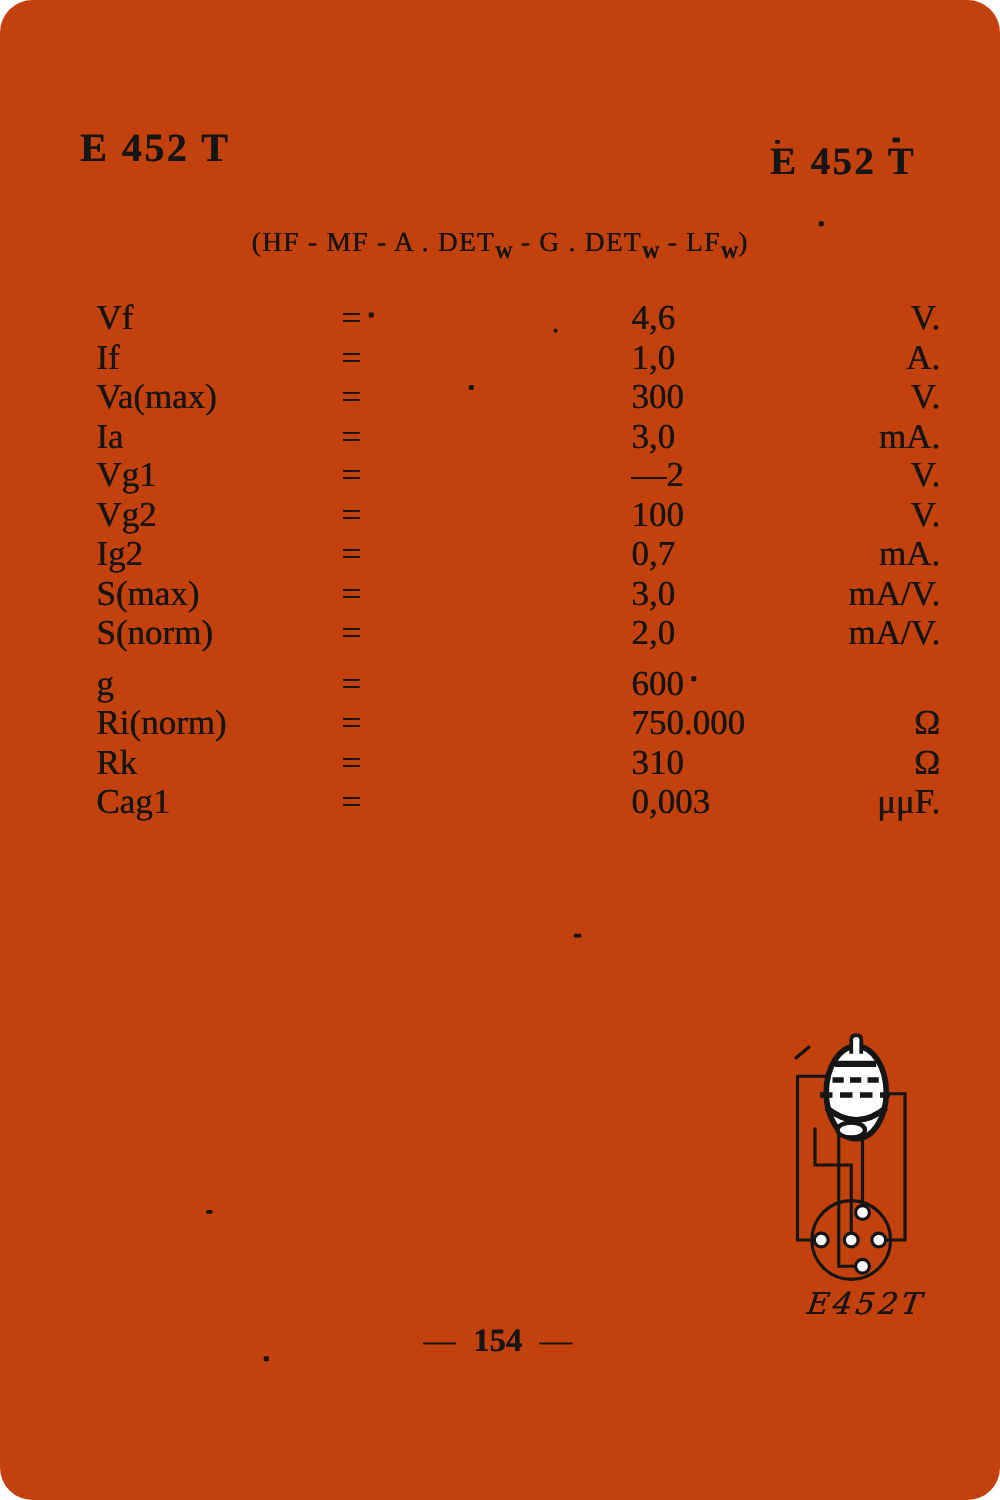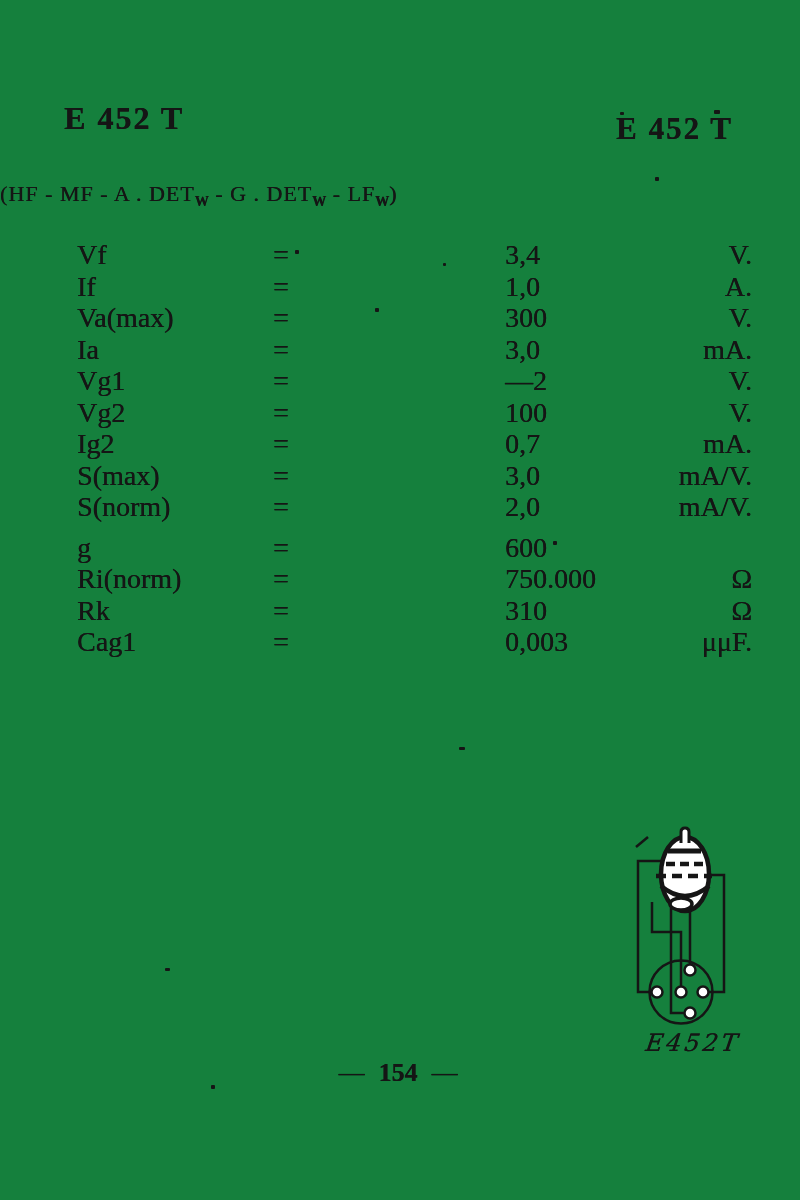--- a/index.html
+++ b/index.html
@@ -4,39 +4,39 @@
 <style>
   html, body { margin: 0; padding: 0; }
   body {
     width: 800px; height: 1200px;
     background: #ffffff;
     font-family: "Liberation Serif", serif;
     color: #151515;
     position: relative;
     overflow: hidden;
   }
-  .page { position: absolute; inset: 0; background: #15803d; }
+  .page { position: absolute; inset: 0; background: #c2410c; border-radius: 26px; }
 
   .ink { text-shadow: 0.35px 0 0 currentColor; }
 
   .hdr-left {
     position: absolute; left: 64px; top: 100px;
     font-size: 32px; font-weight: bold; letter-spacing: 2px;
   }
   .hdr-right {
     position: absolute; left: 616px; top: 111px;
     font-size: 31px; font-weight: bold; letter-spacing: 2px;
   }
   .title {
     position: absolute; left: 14px; right: 0; top: 142px;
     text-align: center; font-size: 28px; letter-spacing: 2px;
   }
   .subtitle {
     position: absolute; left: 0; right: 0; top: 181px;
-    font-size: 22px; letter-spacing: 1px;
+    text-align: center; font-size: 22px; letter-spacing: 1px;
   }
   .subtitle .sub {
     font-size: 14px; font-weight: bold;
     position: relative; top: 5px; letter-spacing: 0;
   }
 
   .specs {
     position: absolute; left: 77px; top: 240px; width: 675px;
     font-size: 28px;
   }
@@ -74,21 +74,21 @@
   <div class="hdr-right ink">E 452 T</div>
 
 
   <div class="subtitle ink"><span>(HF - MF - A . DET</span><span class="sub">W</span><span> - G . DET</span><span class="sub">W</span><span> - LF</span><span class="sub">W</span><span>)</span></div>
 
   <div class="specs ink" id="specs">
 
       <div class="spec-row">
         <span class="spec-label">Vf</span>
         <span class="spec-eq">=</span>
-        <span class="spec-value">3,4</span>
+        <span class="spec-value">4,6</span>
         <span class="spec-unit">V.</span>
       </div>
 
       <div class="spec-row">
         <span class="spec-label">If</span>
         <span class="spec-eq">=</span>
         <span class="spec-value">1,0</span>
         <span class="spec-unit">A.</span>
       </div>
 

